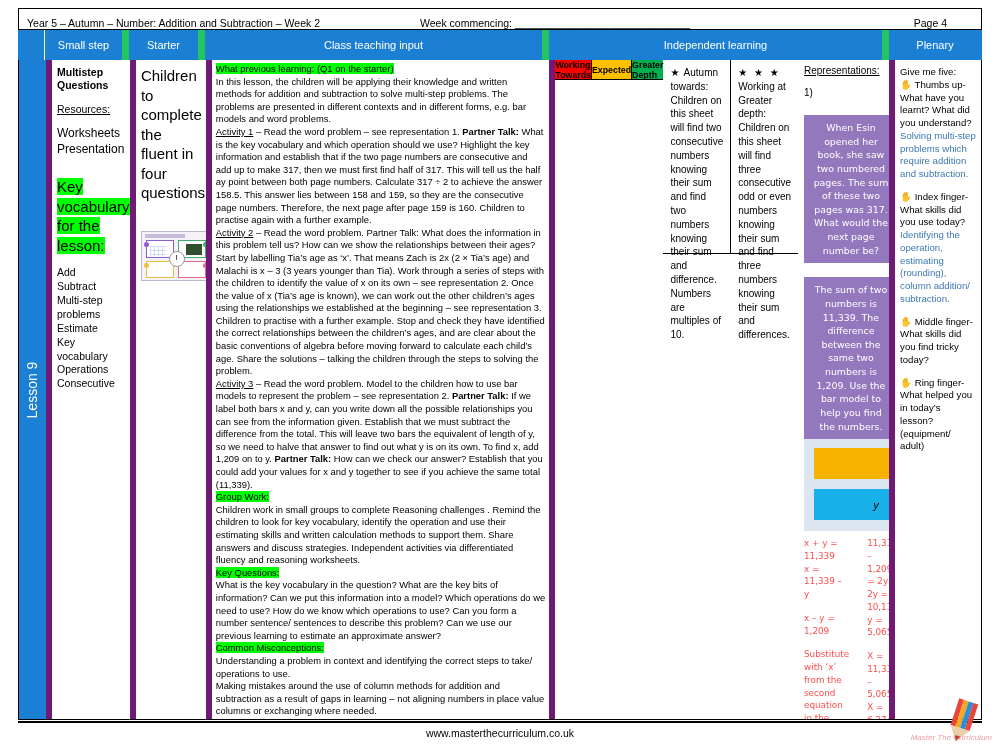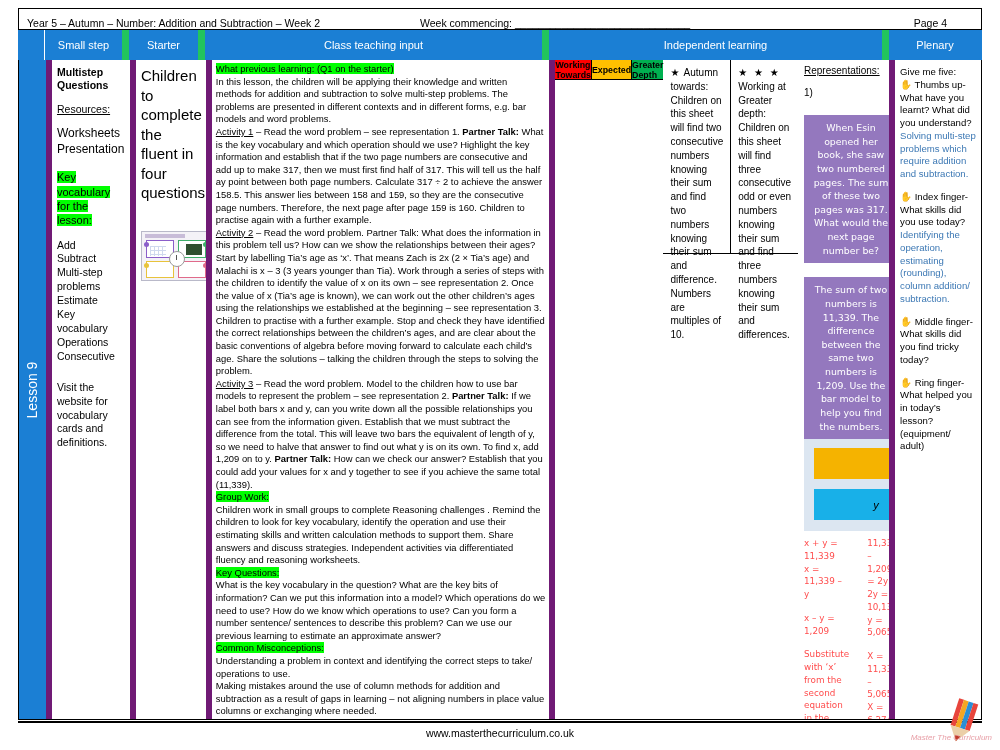--- a/index.html
+++ b/index.html
@@ -69,21 +69,21 @@
   .cell.class-input { width: 344px; padding: 3px 4px; }
   .cell.independent { width: 340px; padding: 0; display: flex; flex-direction: row; }
   .cell.plenary     { width: 92px; padding: 6px 5px; }
 
   
   .ss-title { font-size: 10.5px; font-weight: bold; color: #000; line-height: 1.25; }
   .ss-sub { font-size: 10.5px; text-decoration: underline; margin-top: 11px; }
   .ss-line { font-size: 12px; line-height: 1.3; }
   .ss-gap { height: 11px; }
   .hl-green { background: #00FF00; display: inline; }
-  .ss-vocab-block { margin-top: 13px; font-size: 11px; line-height: 1.3; }
+  .ss-vocab-block { margin-top: 20px; font-size: 15px; line-height: 1.3; }
   .ss-vocab-list { margin-top: 11px; font-size: 10.5px; line-height: 1.32; }
   .ss-visit { margin-top: 18px; font-size: 10.5px; line-height: 1.3; }
 
   
   .st-text { font-size: 15px; line-height: 1.3; }
   .thumb {
     margin-top: 28px; width: 68px; height: 50px;
     border: 1px solid #b9b9c9; background: #f4f2f7;
     position: relative; overflow: hidden;
   }
@@ -231,21 +231,20 @@
       <div class="ss-vocab-list">
         <div>Add</div>
         <div>Subtract</div>
         <div>Multi-step</div>
         <div>problems</div>
         <div>Estimate</div>
         <div>Key vocabulary</div>
         <div>Operations</div>
         <div>Consecutive</div>
       </div>
-      <div class="ss-visit">Visit the website for vocabulary cards and definitions.</div>
     </div>
 
     <div class="cell starter">
       <div class="st-text">Children to complete the fluent in four questions.</div>
       <div class="thumb">
         <div class="tband"></div>
         <div class="q q1"></div>
         <div class="q q2"></div>
         <div class="q q3"></div>
         <div class="q q4"></div>

